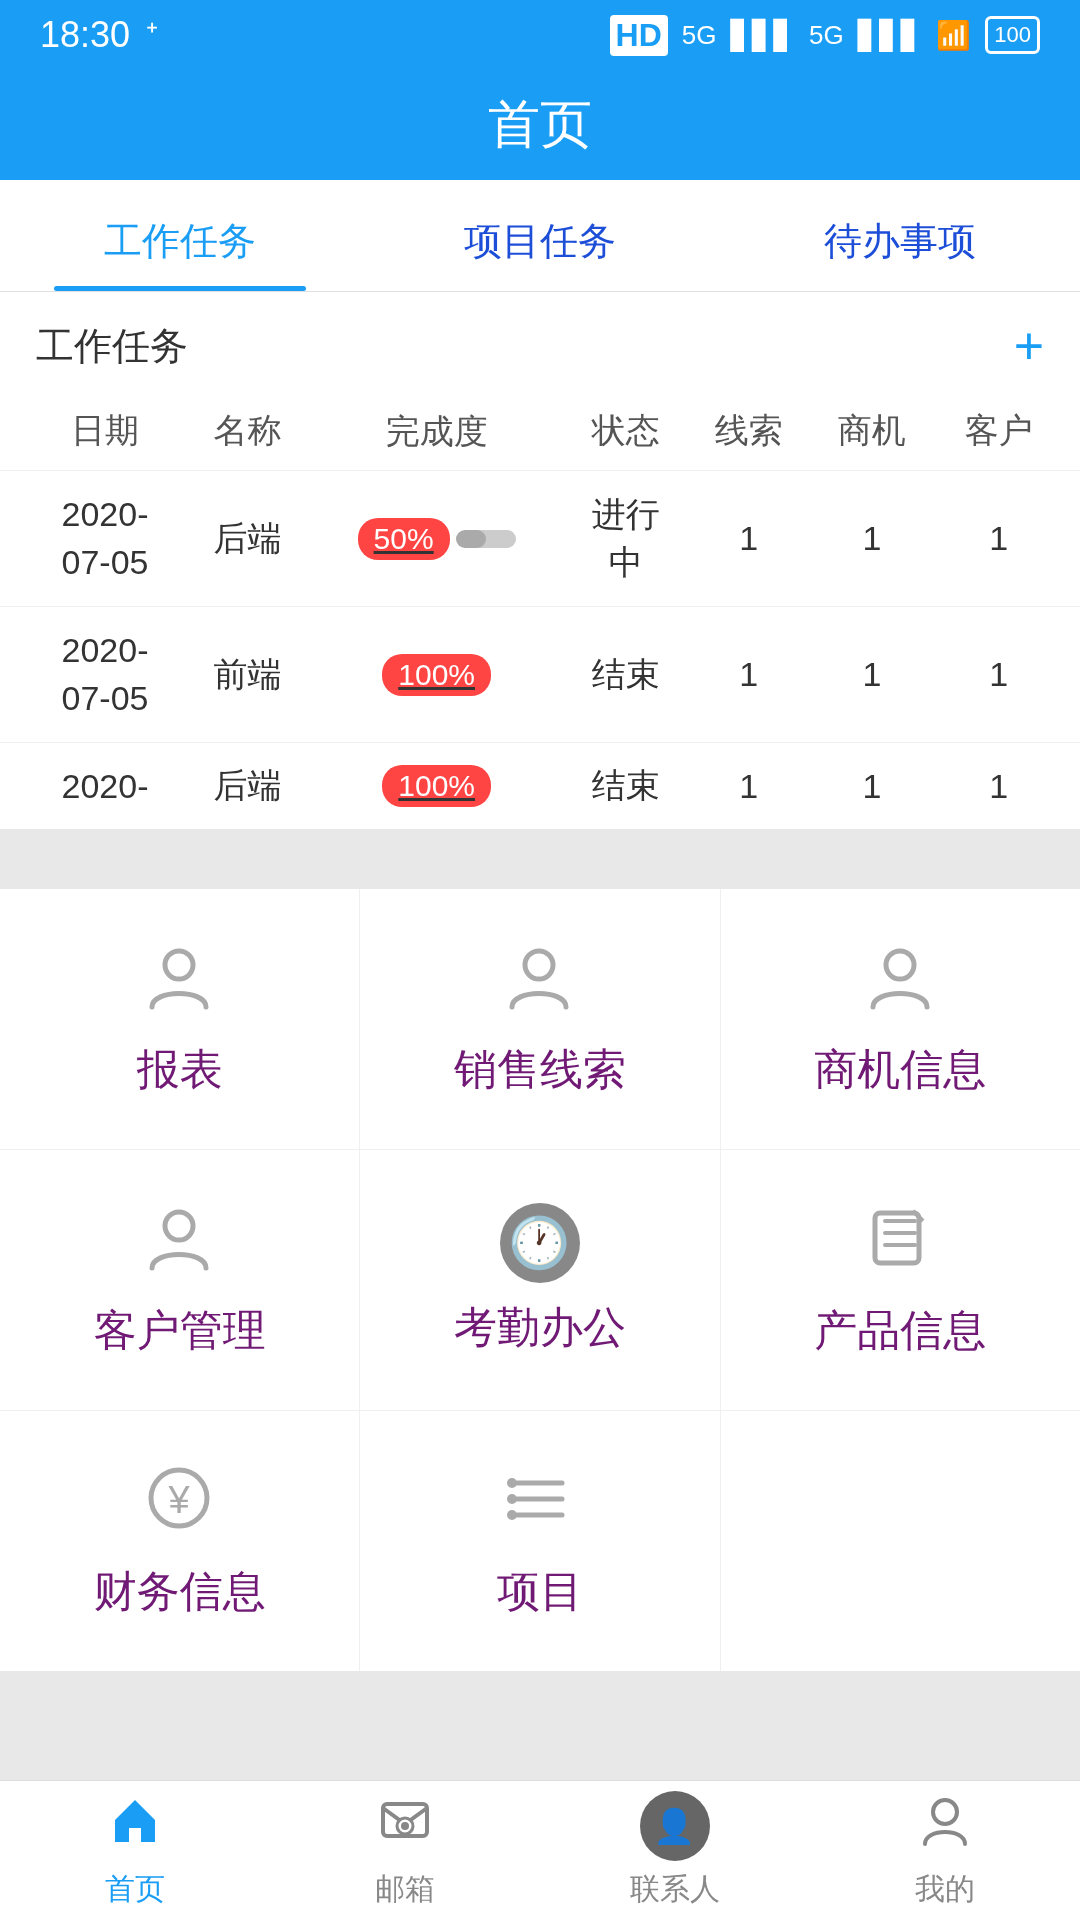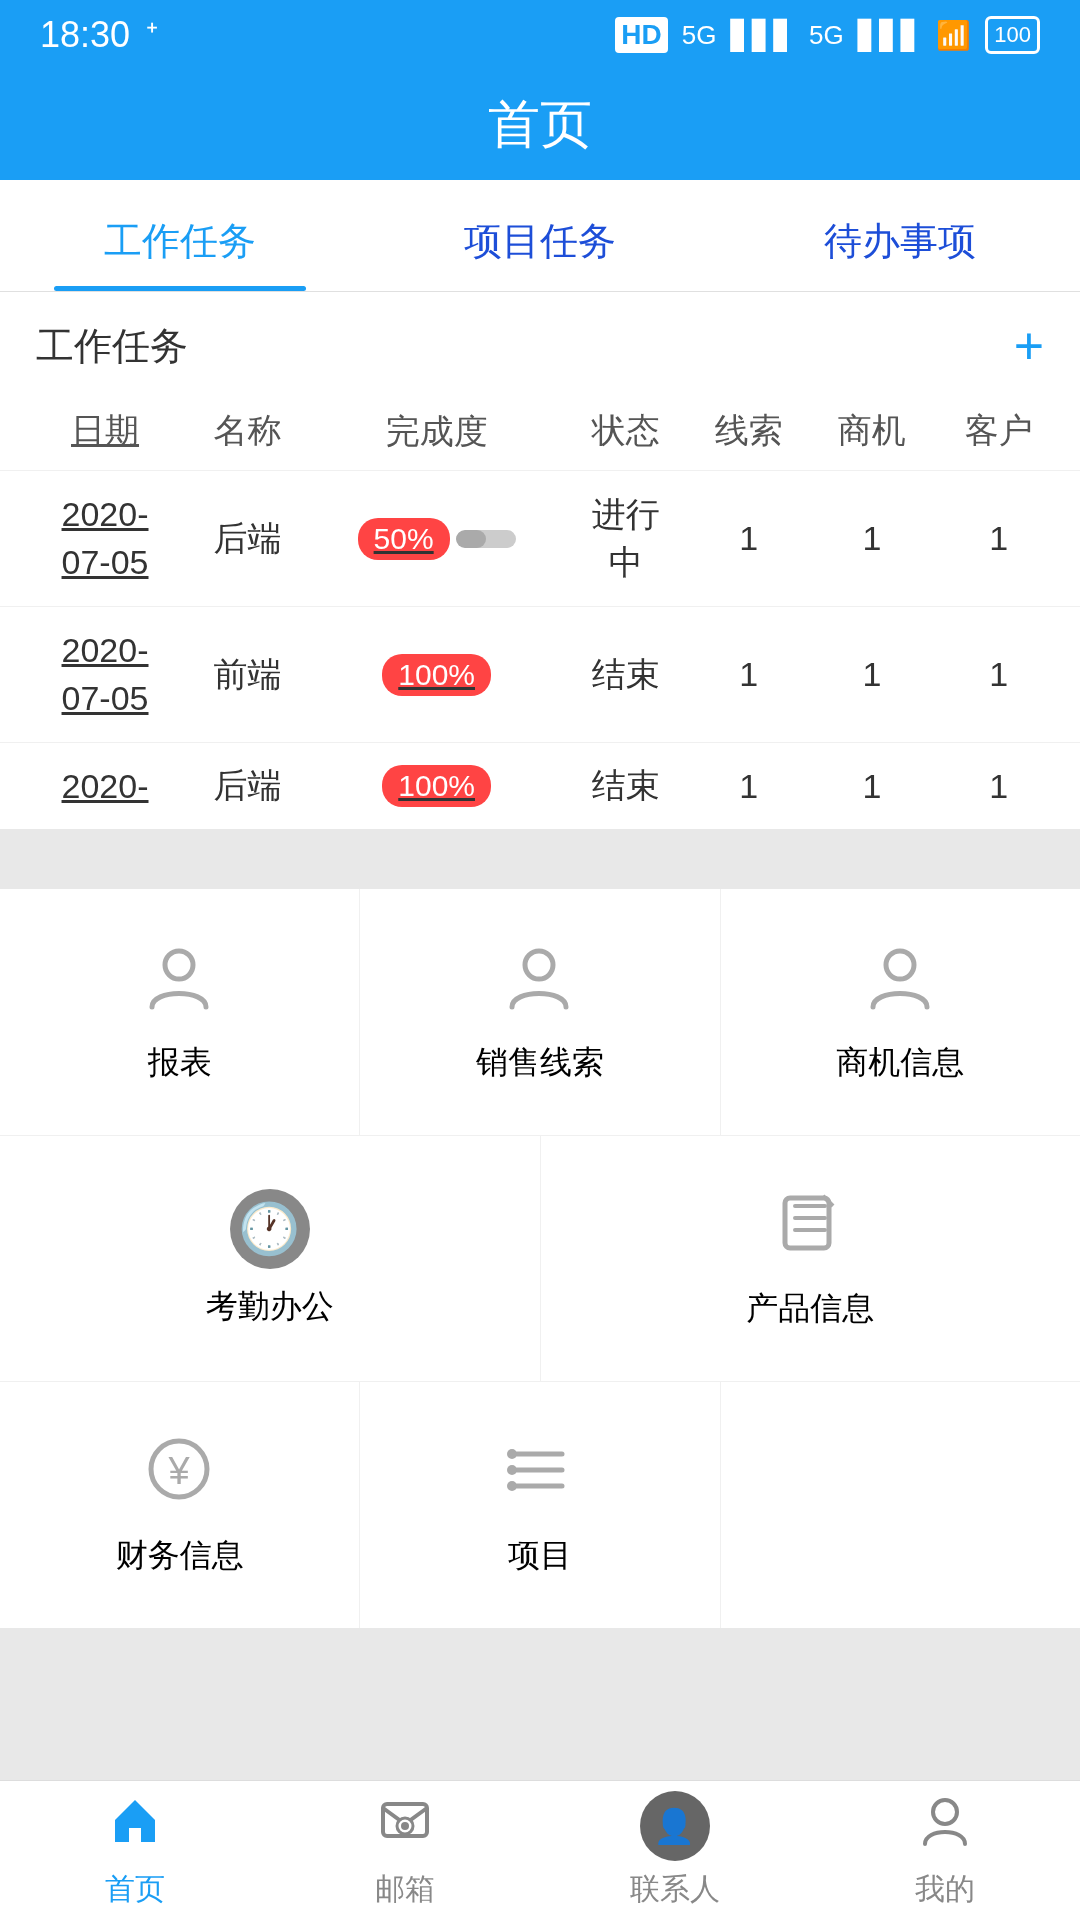--- a/index.html
+++ b/index.html
@@ -127,21 +127,20 @@
     .task-table td {
       font-size: 34px;
       color: #333;
       padding: 20px 8px;
       text-align: center;
       border-top: 1px solid #f0f0f0;
     }
     .task-table th:first-child,
     .task-table td:first-child {
       padding-left: 32px;
-      text-decoration: underline;
     }
     .task-table th:last-child,
     .task-table td:last-child {
       padding-right: 24px;
     }
 
     .progress-badge {
       display: inline-flex;
       align-items: center;
       gap: 6px;
@@ -197,22 +196,22 @@
       display: flex;
       align-items: center;
       justify-content: center;
       margin-bottom: 16px;
     }
     .menu-icon-clock-inner {
       font-size: 50px;
       color: white;
     }
     .menu-label {
-      font-size: 32px;
-      color: #000000;
+      font-size: 43px;
+      color: #701a75;
     }
 
     
     .bottom-nav {
       position: fixed;
       bottom: 0;
       left: 0;
       width: 1080px;
       background: white;
       border-top: 1px solid #ddd;
@@ -258,21 +257,21 @@
   </style>
 </head>
 <body>
 
 <div class="status-bar">
   <div class="status-time">
     <span>18:30</span>
     <span>⁺</span>
   </div>
   <div class="status-right">
-    <span class="status-icon" style="font-size:28px;background:white;color:#1a9ef5;padding:2px 6px;border-radius:4px;font-weight:bold;">HD</span>
+    <span class="status-icon" style="font-size:32px;background:white;color:#1a9ef5;padding:2px 6px;border-radius:4px;font-weight:bold;">HD</span>
     <span class="status-icon" style="font-size:26px;">5G</span>
     <span class="status-icon">▋▋▋</span>
     <span class="status-icon" style="font-size:26px;">5G</span>
     <span class="status-icon">▋▋▋</span>
     <span class="status-icon">📶</span>
     <span class="battery-box">
       <span>100</span>
     </span>
   </div>
 </div>
@@ -391,20 +390,29 @@
           <circle cx="37" cy="26" r="14" stroke="#aaa" stroke-width="5" fill="none"></circle>
           <path d="M10 68 C10 50 64 50 64 68" stroke="#aaa" stroke-width="5" fill="none" stroke-linecap="round"></path>
         </svg>
       </div>
       <span class="menu-label">商机信息</span>
     </div>
   </div>
 
   <div class="menu-row">
     <div class="menu-item">
+      <div class="menu-icon">
+        <svg width="75" height="75" viewBox="0 0 75 75" fill="none">
+          <circle cx="37" cy="26" r="14" stroke="#aaa" stroke-width="5" fill="none"></circle>
+          <path d="M10 68 C10 50 64 50 64 68" stroke="#aaa" stroke-width="5" fill="none" stroke-linecap="round"></path>
+        </svg>
+      </div>
+      <span class="menu-label">客户管理</span>
+    </div>
+    <div class="menu-item">
       <div class="menu-icon-clock">
         <span class="menu-icon-clock-inner">🕐</span>
       </div>
       <span class="menu-label">考勤办公</span>
     </div>
     <div class="menu-item">
       <div class="menu-icon" style="font-size:66px;color:#aaa;margin-bottom:16px;">
         
         <svg width="75" height="75" viewBox="0 0 75 75" fill="none">
           <rect x="12" y="12" width="44" height="50" rx="5" stroke="#aaa" stroke-width="5" fill="none"></rect>

